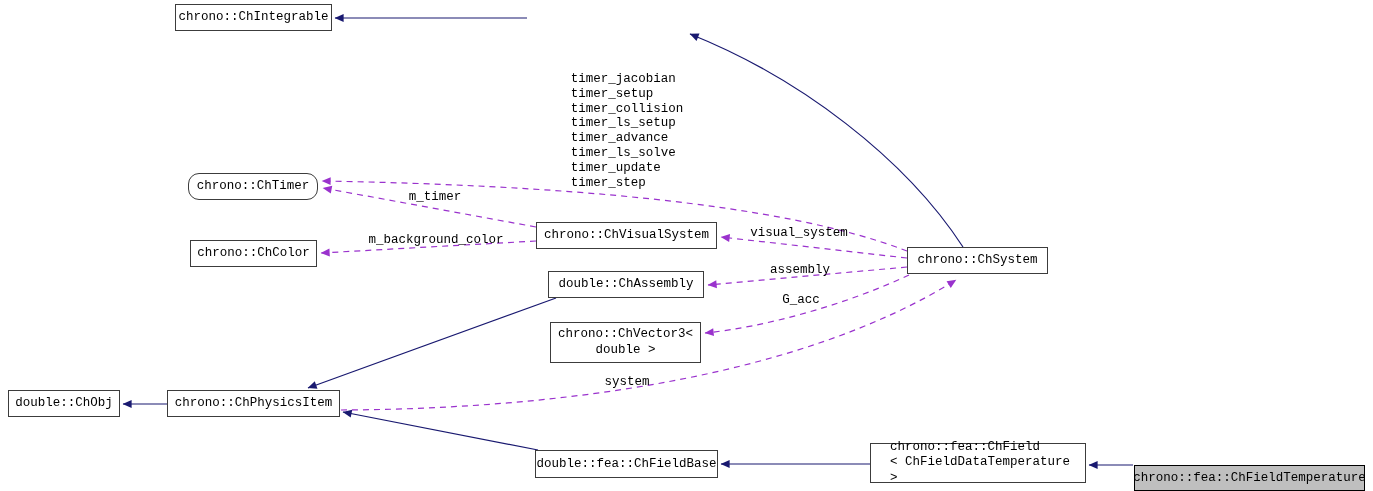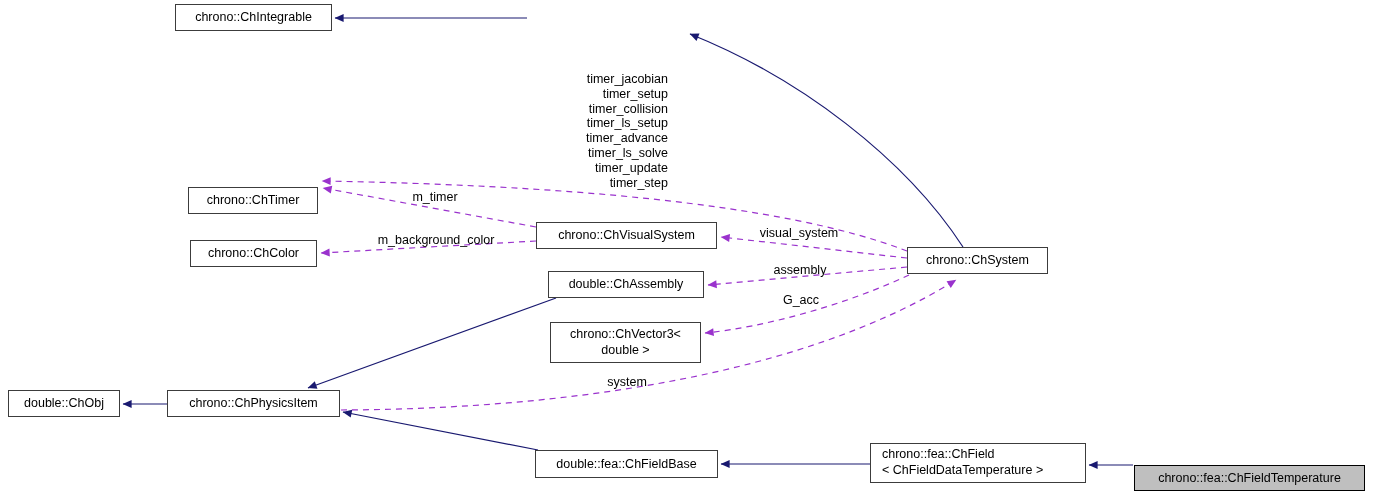--- a/index.html
+++ b/index.html
@@ -1,48 +1,48 @@
 <!DOCTYPE html>
 <html style="--background: #ffffff; --node_fill: #ffffff; --node_border: #3c3c3c; --focus_fill: #bfbfbf; --edge_inheritance: #191970; --edge_usage: #9a32cd; --text: #000000;"><head>
 <meta charset="utf-8">
 <style>
   html,body{margin:0;padding:0;background:#fff;}
   .canvas{
     position:relative;
     width:1373px;height:491px;
     background:var(--background,#ffffff);
-    font-family:Liberation Sans, sans-serif;
+    font-family:Liberation Mono, monospace;
     color:var(--text,#000);
     overflow:hidden;
   }
   svg.edges{position:absolute;left:0;top:0;width:1373px;height:491px;}
   .edge-solid{fill:none;stroke:var(--edge_inheritance,#191970);stroke-width:1.2px;}
   .edge-dashed{fill:none;stroke:var(--edge_usage,#9a32cd);stroke-width:1.2px;stroke-dasharray:6 5;}
   .mk-blue{fill:var(--edge_inheritance,#191970);}
   .mk-purple{fill:var(--edge_usage,#9a32cd);}
   .node{
     position:absolute;box-sizing:border-box;
     border:1.2px solid var(--node_border,#3c3c3c);
     background:var(--node_fill,#ffffff);
     display:flex;align-items:center;justify-content:center;
     font-size:12.5px;line-height:1.2;
     white-space:pre-line;text-align:center;
     cursor:pointer;
   }
   .node.two-line{line-height:1.25;}
-  .node.align-left{justify-content:flex-start;padding-left:11px;text-align:left;}
+  .node.align-left{justify-content:flex-start;padding-left:19px;text-align:left;}
   .node.focus{
     background:var(--focus_fill,#bfbfbf);
     border:1.4px solid #000;
     cursor:default;
   }
   .elabel{
     position:absolute;transform:translate(-50%,-50%);
     font-size:12.5px;line-height:14.8px;
-    white-space:pre-line;text-align:right;
+    white-space:pre-line;text-align:left;
   }
 </style>
 </head>
 <body>
 
 <div class="canvas">
 
   <svg class="edges" viewBox="0 0 1373 491">
     <defs>
       <marker id="arrow-blue" viewBox="0 0 10 10" refX="9.6" refY="5" markerWidth="12.5" markerHeight="9" orient="auto" markerUnits="userSpaceOnUse">
@@ -66,21 +66,21 @@
     <path class="edge-dashed" d="M 536 241 L 321 253" marker-end="url(#arrow-purple)"></path>
     <path class="edge-dashed" d="M 907 258 L 721 237" marker-end="url(#arrow-purple)"></path>
     <path class="edge-dashed" d="M 907 267 L 708 285" marker-end="url(#arrow-purple)"></path>
     <path class="edge-dashed" d="M 909 275 C 845 305 765 327 705 333" marker-end="url(#arrow-purple)"></path>
     <path class="edge-dashed" d="M 341 410 C 560 409 800 377 956 280" marker-end="url(#arrow-purple)"></path>
   </svg>
 
   <div class="node" style="left:175px;top:4px;width:157px;height:27px;">chrono::ChIntegrable</div>
 
 
-  <div class="node" style="left:188px;top:187px;width:130px;height:27px;">chrono::ChTimer</div>
+  <div class="node" style="left:188px;top:173px;width:130px;height:27px;border-radius:11px;">chrono::ChTimer</div>
 
   <div class="node" style="left:190px;top:240px;width:127px;height:27px;text-align:right;">chrono::ChColor</div>
 
   <div class="node" style="left:536px;top:222px;width:181px;height:27px;">chrono::ChVisualSystem</div>
 
   <div class="node" style="left:548px;top:271px;width:156px;height:27px;">double::ChAssembly</div>
 
   <div class="node two-line" style="left:550px;top:322px;width:151px;height:41px;">chrono::ChVector3&lt;
 double &gt;</div>
 

